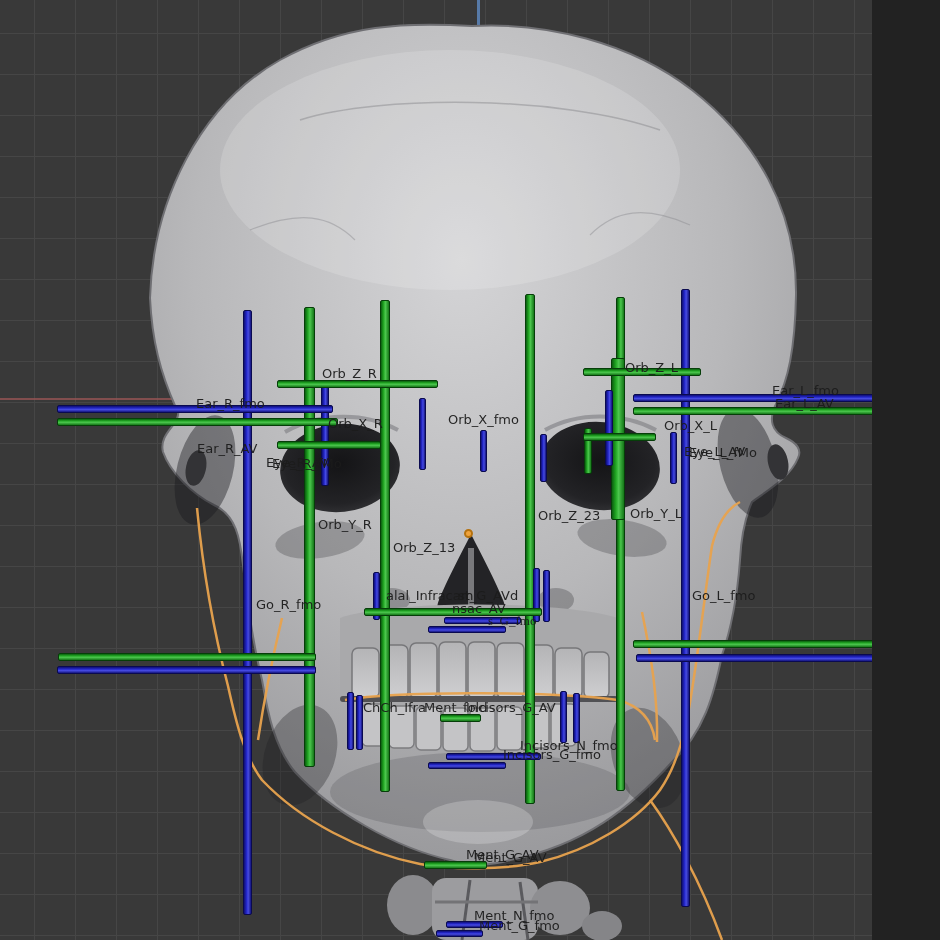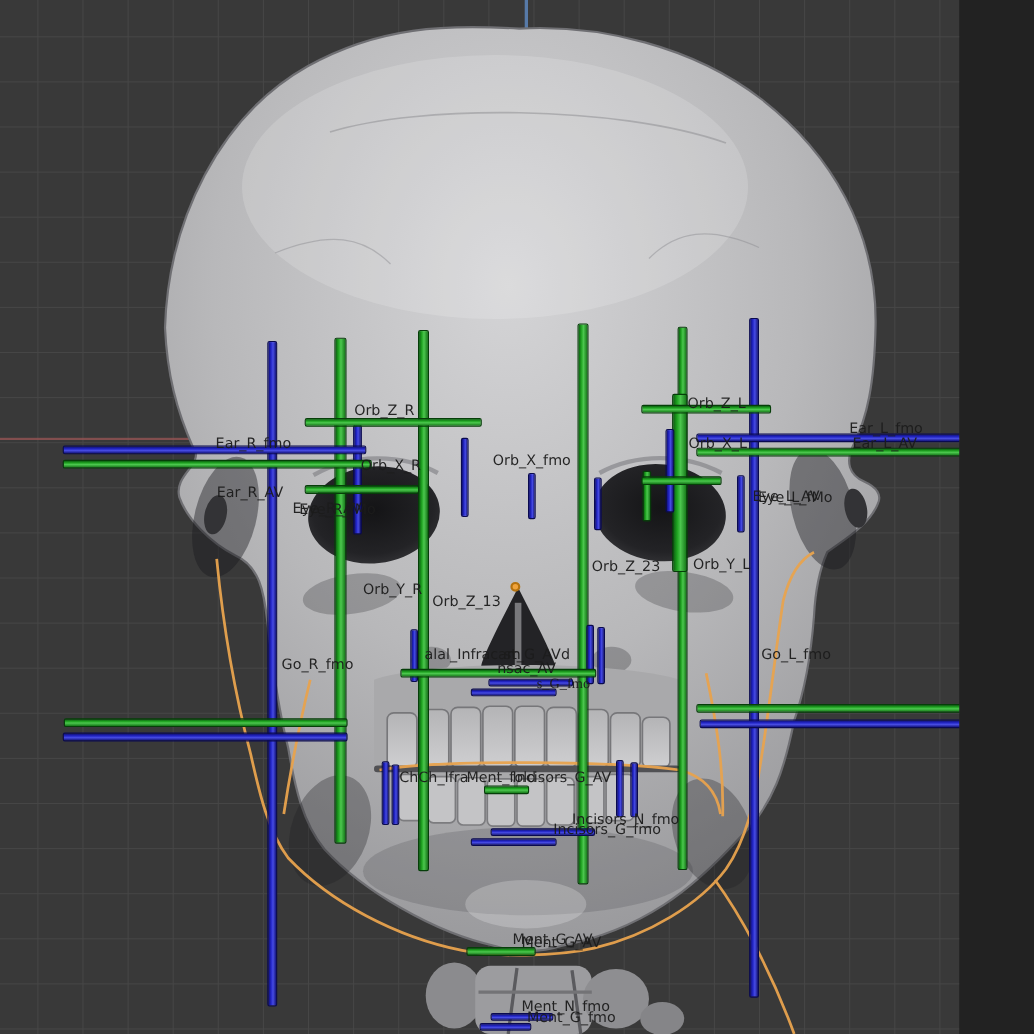--- a/index.html
+++ b/index.html
@@ -200,32 +200,32 @@
   <div class="pt-marker" style="left: 464px; top: 529px; background: rgb(240, 163, 60); border: 2px solid rgb(181, 114, 15);"></div>
 
   <div class="labels-layer">
       <span class="lmk" style="left: 322px; top: 366px;">Orb_Z_R</span>
       <span class="lmk" style="left: 196px; top: 396px;">Ear_R_fmo</span>
       <span class="lmk" style="left: 197px; top: 410px; margin-top: 31px;">Ear_R_AV</span>
       <span class="lmk" style="left: 328px; top: 416px;">Orb_X_R</span>
       <span class="lmk" style="left: 448px; top: 412px;">Orb_X_fmo</span>
       <span class="lmk" style="left: 266px; top: 455px;">Eye_R_AV</span>
       <span class="lmk" style="left: 272px; top: 456px;">Eye_R_fMo</span>
-      <span class="lmk" style="left: 330px; top: 517px; margin-top: 12px;">Orb_Y_R</span>
+      <span class="lmk" style="left: 318px; top: 517px;">Orb_Y_R</span>
       <span class="lmk" style="left: 393px; top: 540px;">Orb_Z_13</span>
       <span class="lmk" style="left: 538px; top: 508px;">Orb_Z_23</span>
       <span class="lmk" style="left: 256px; top: 597px;">Go_R_fmo</span>
       <span class="lmk" style="left: 386px; top: 588px;">alal_Infracam</span>
       <span class="lmk" style="left: 458px; top: 588px;">st_G_AVd</span>
       <span class="lmk" style="left: 452px; top: 601px;">nsac_AV</span>
       <span class="lmk" style="left: 488px; top: 613px; font-family: Liberation Serif, serif;">s_G_fmo</span>
       <span class="lmk" style="left: 625px; top: 360px;">Orb_Z_L</span>
       <span class="lmk" style="left: 772px; top: 383px;">Ear_L_fmo</span>
       <span class="lmk" style="left: 775px; top: 396px;">Ear_L_AV</span>
-      <span class="lmk" style="left: 626px; top: 396px;">Orb_X_L</span>
+      <span class="lmk" style="left: 626px; top: 418px; padding-left: 38px;">Orb_X_L</span>
       <span class="lmk" style="left: 684px; top: 444px;">Eye_L_AV</span>
       <span class="lmk" style="left: 689px; top: 445px;">Eye_L_fMo</span>
       <span class="lmk" style="left: 630px; top: 506px;">Orb_Y_L</span>
       <span class="lmk" style="left: 692px; top: 588px;">Go_L_fmo</span>
       <span class="lmk" style="left: 363px; top: 700px;">ChCh_Ifra</span>
       <span class="lmk" style="left: 424px; top: 700px;">Ment_fold</span>
       <span class="lmk" style="left: 466px; top: 700px;">Incisors_G_AV</span>
       <span class="lmk" style="left: 520px; top: 738px;">Incisors_N_fmo</span>
       <span class="lmk" style="left: 503px; top: 747px;">Incisors_G_fmo</span>
       <span class="lmk" style="left: 466px; top: 847px;">Ment_G_AV</span>

